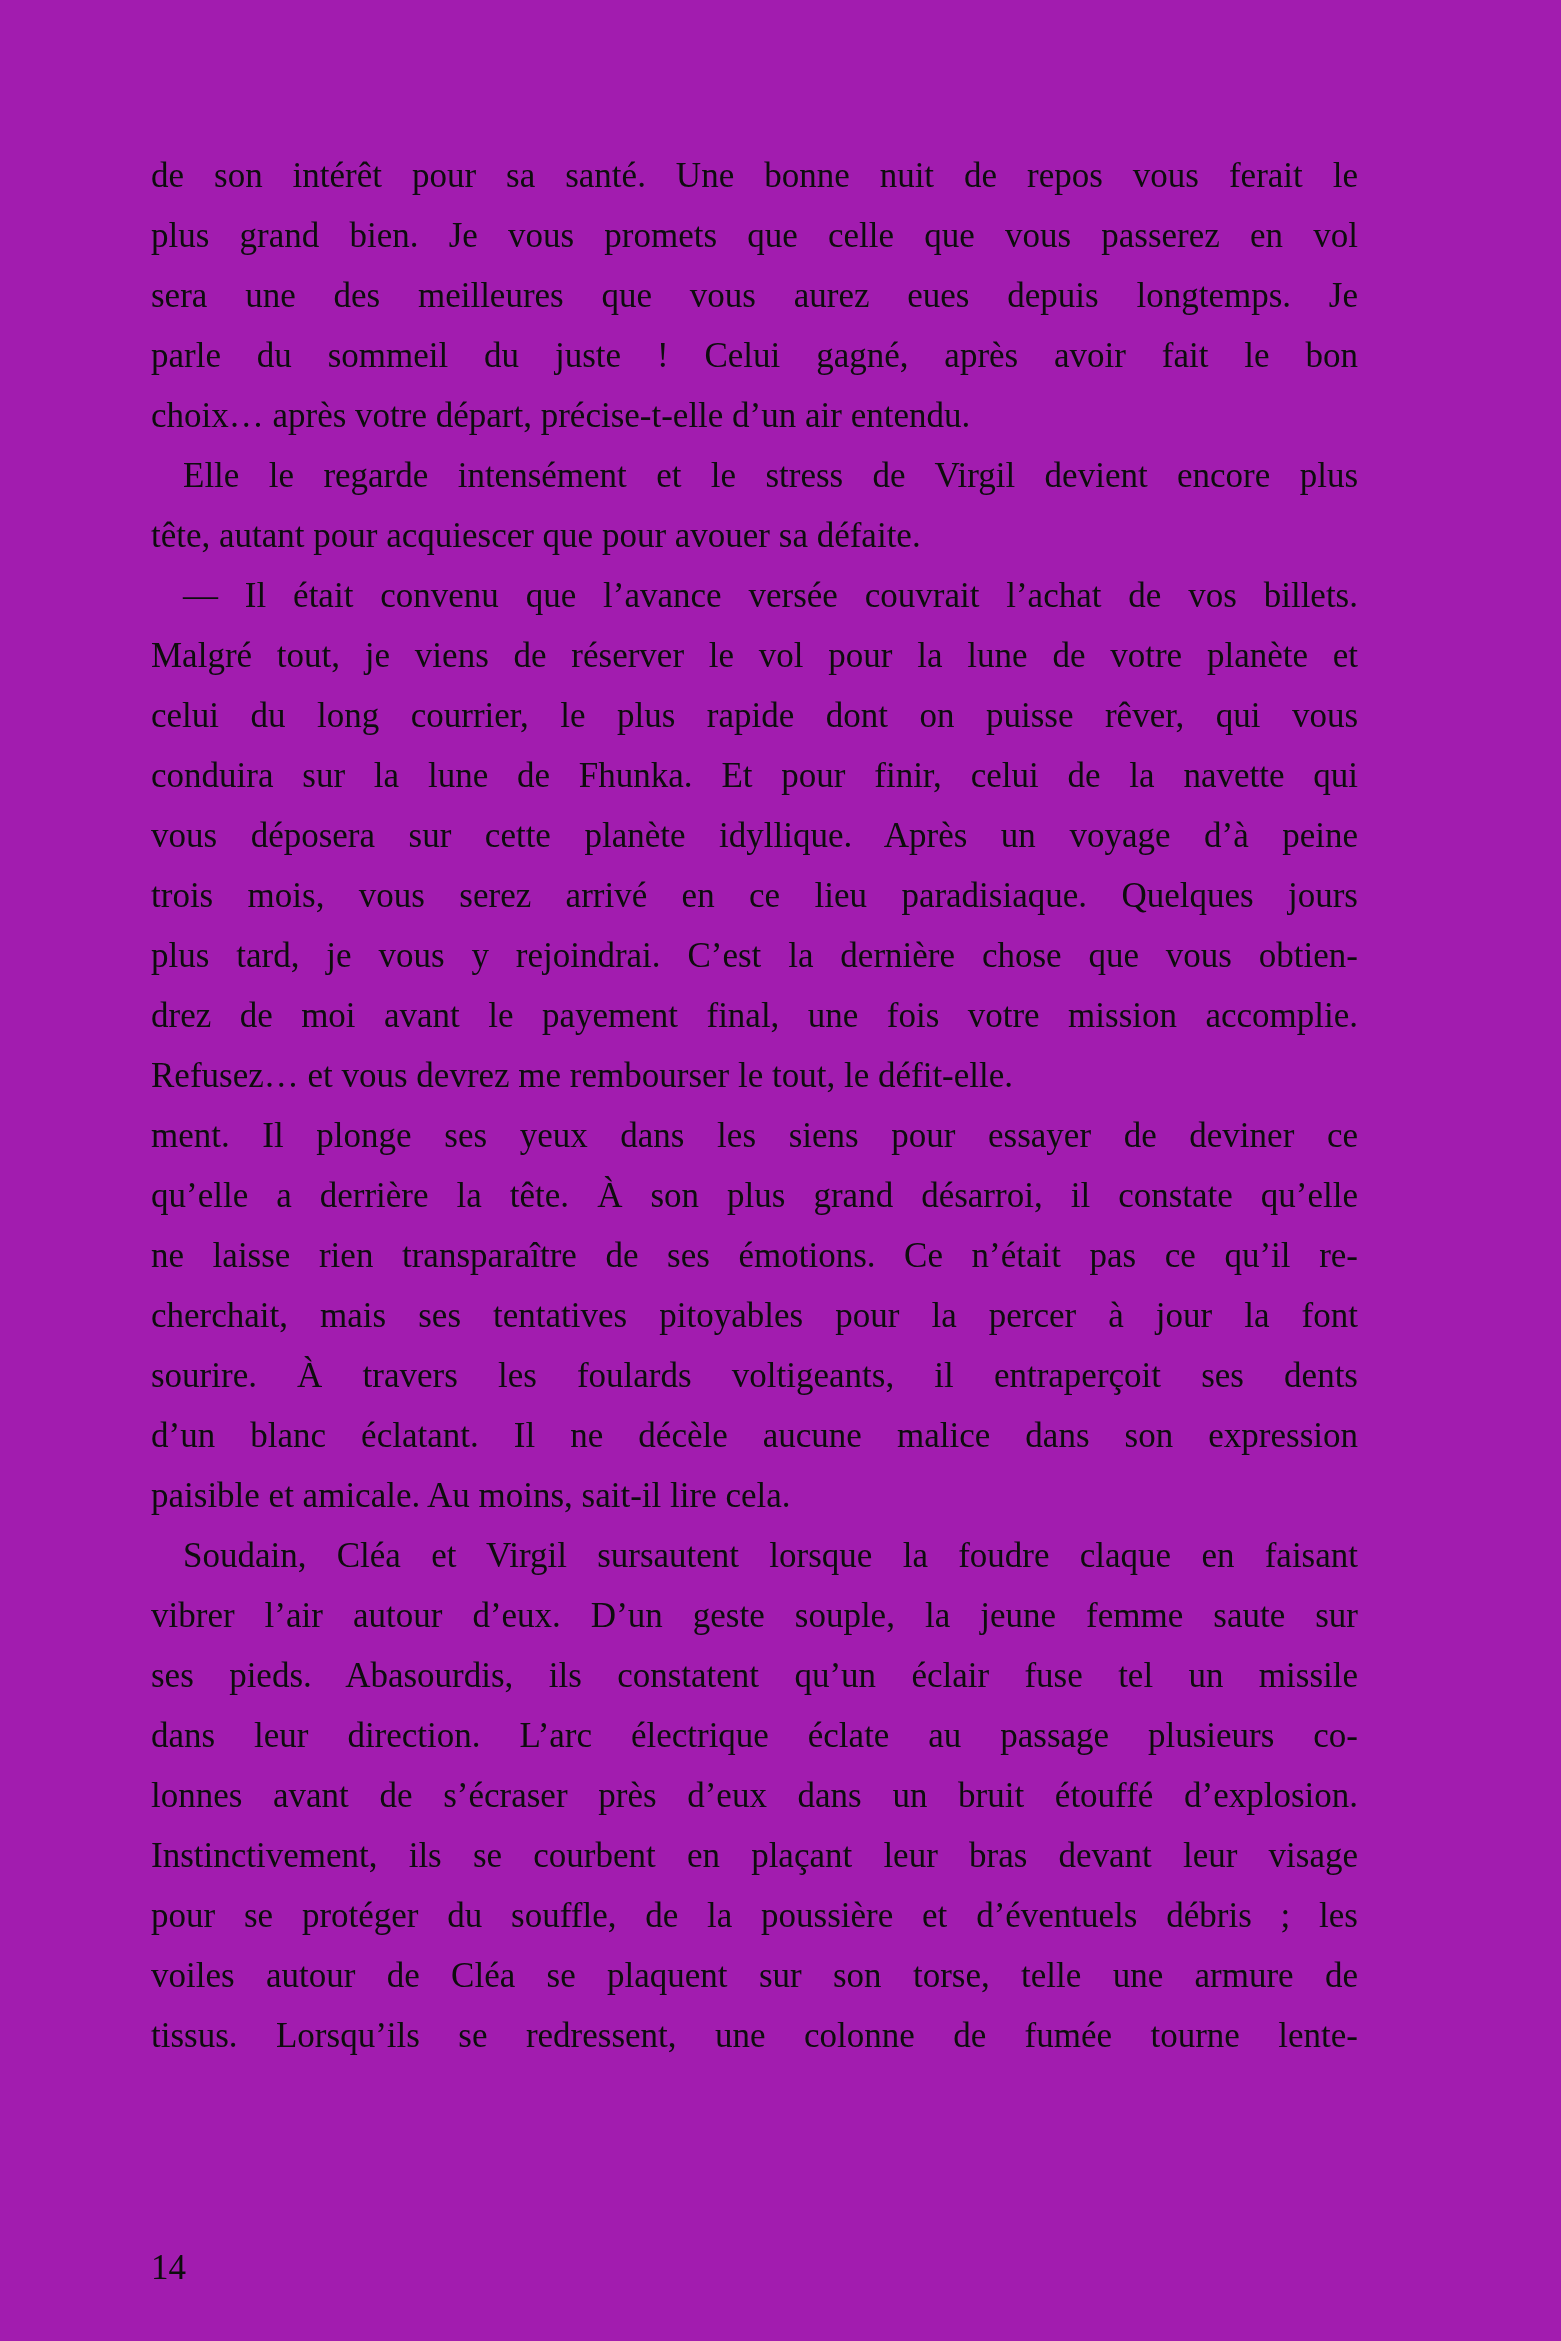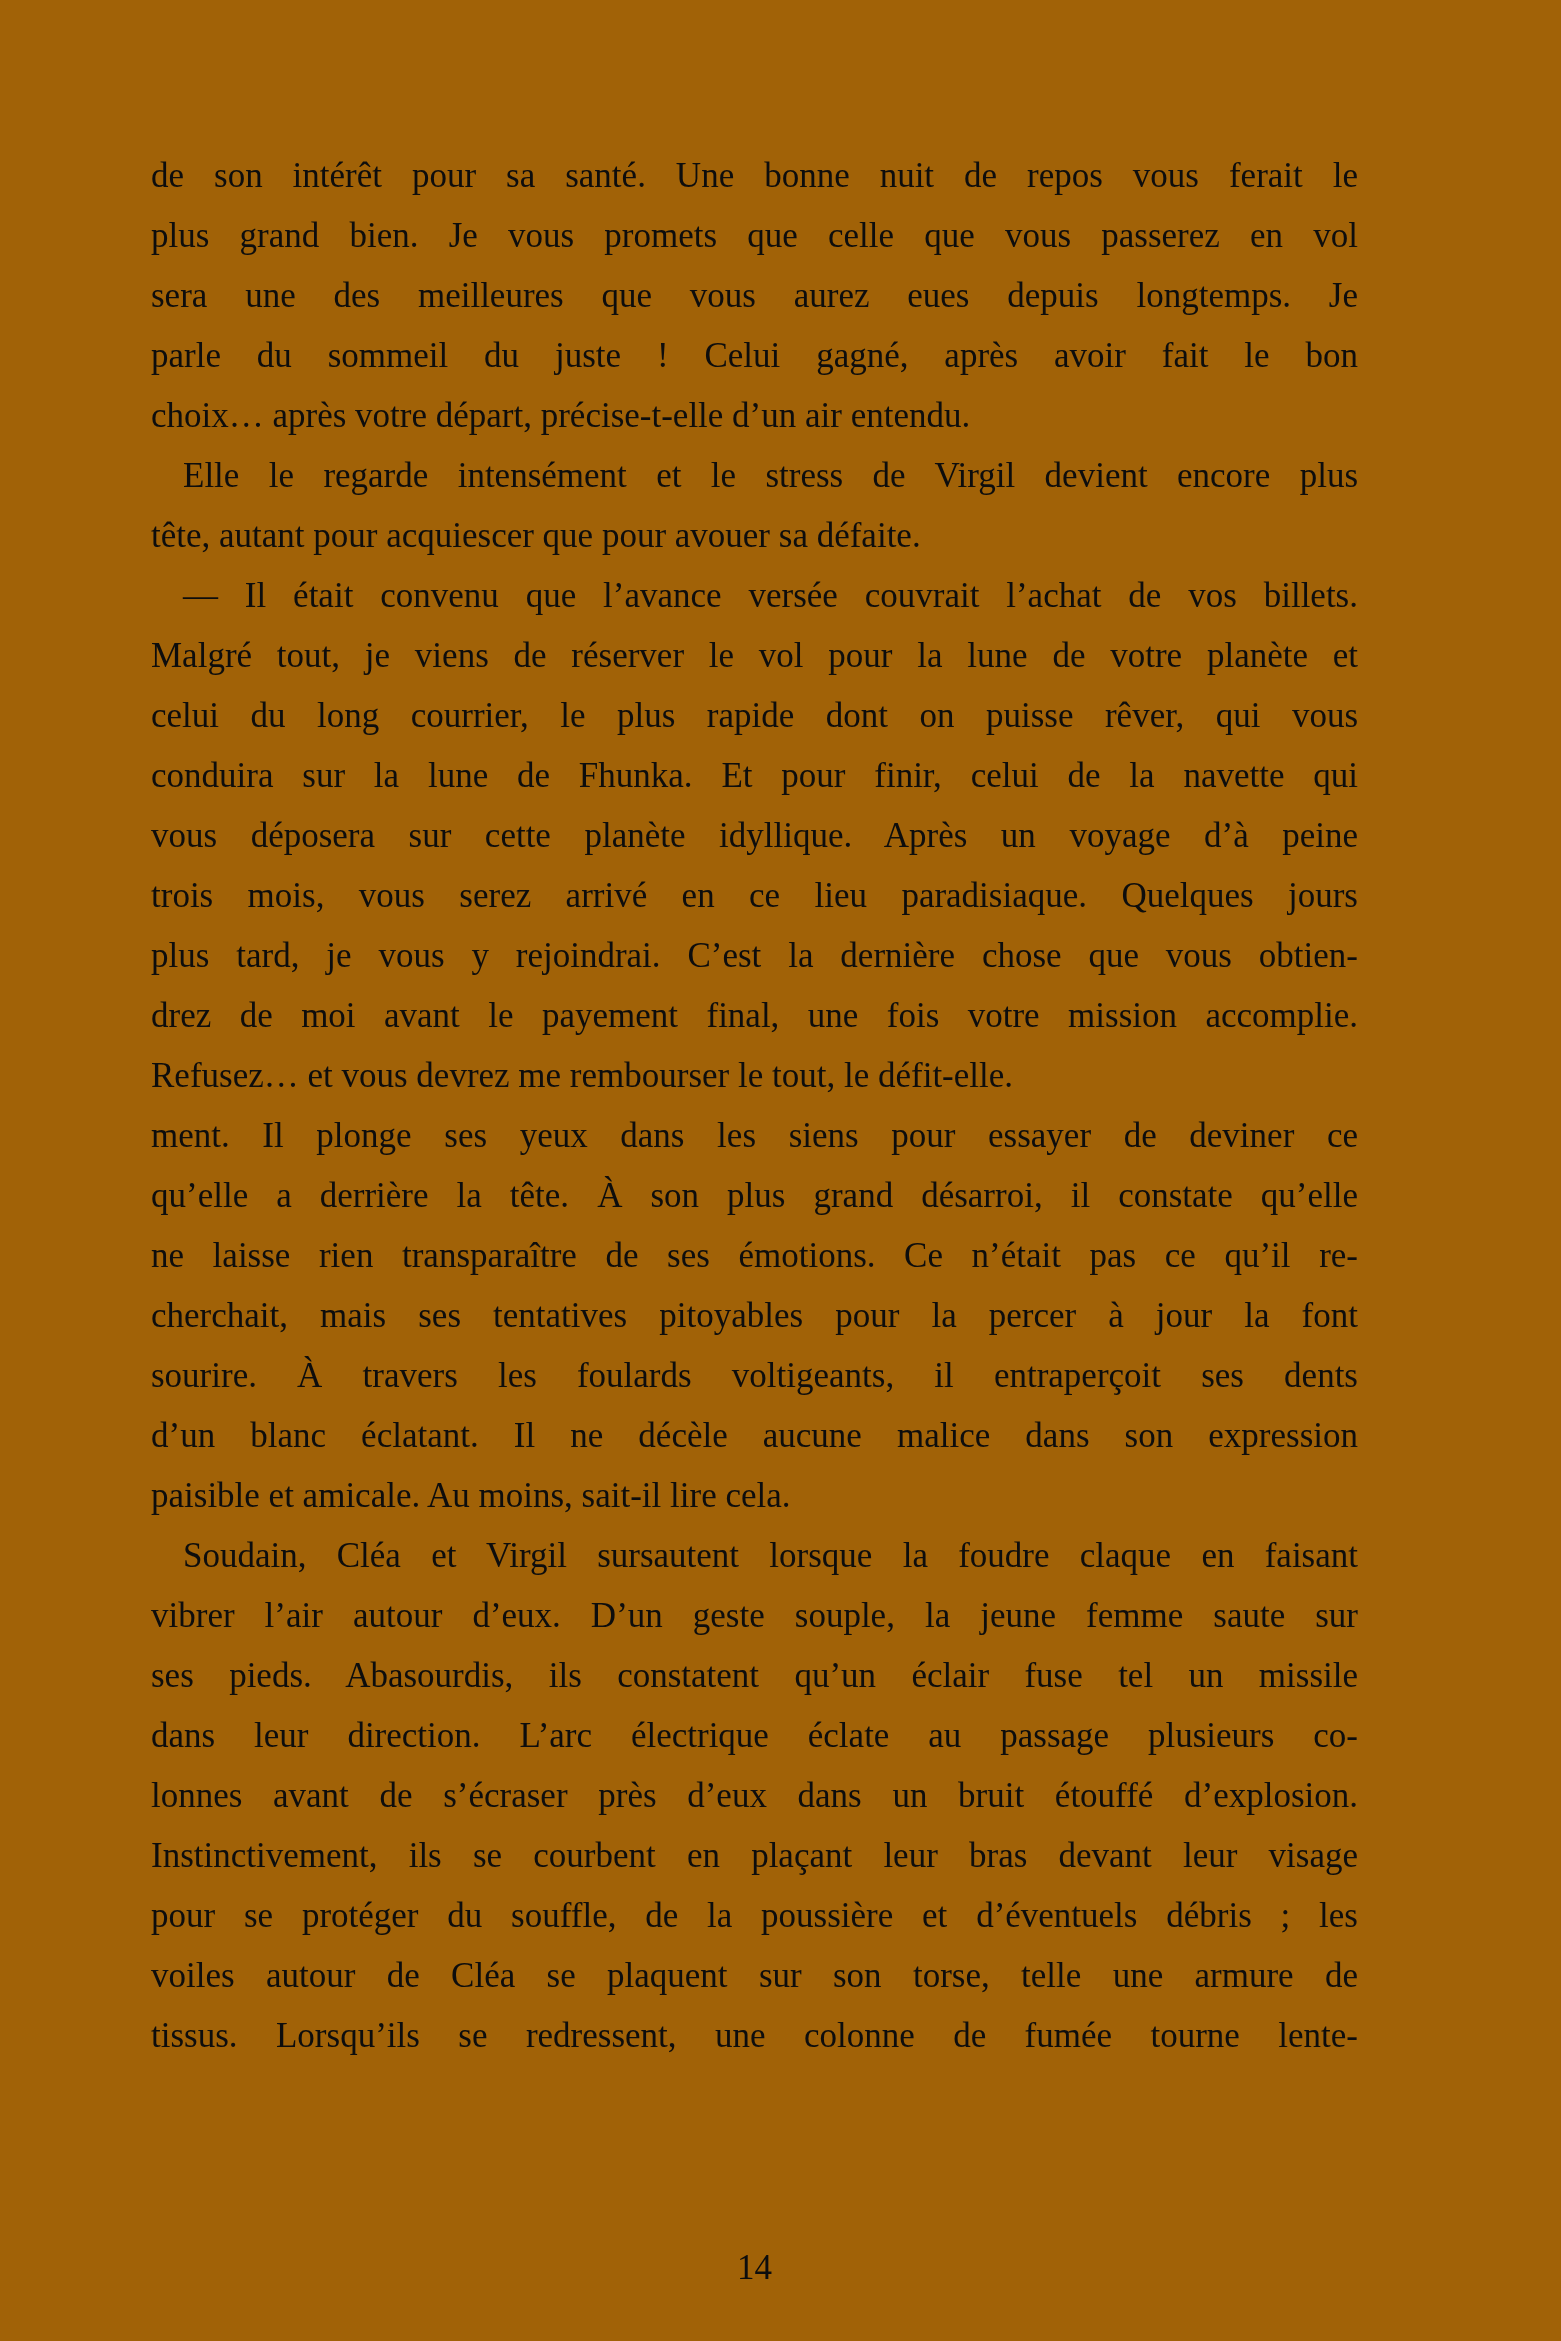--- a/index.html
+++ b/index.html
@@ -5,21 +5,21 @@
 <style>
   html, body {
     margin: 0;
     padding: 0;
     background: #ffffff;
   }
   .page {
     position: relative;
     width: 1562px;
     height: 2342px;
-    background: #a16207;
+    background: #a21caf;
     overflow: hidden;
     font-family: "Liberation Serif", "DejaVu Serif", serif;
   }
   .text-block {
     position: absolute;
     left: 151px;
     top: 146px;
     width: 1207px;
   }
   .line {
@@ -37,21 +37,20 @@
   }
   
   .line.indent {
     text-indent: 32px;
   }
   .page-number {
     position: absolute;
     left: 151px;
     top: 2244px;
     width: 1207px;
-    text-align: center;
     font-size: 35px;
     line-height: 47px;
     color: #0d0d0d;
   }
 </style>
 </head>
 <body>
 
 <div class="page">
   <div class="text-block">

